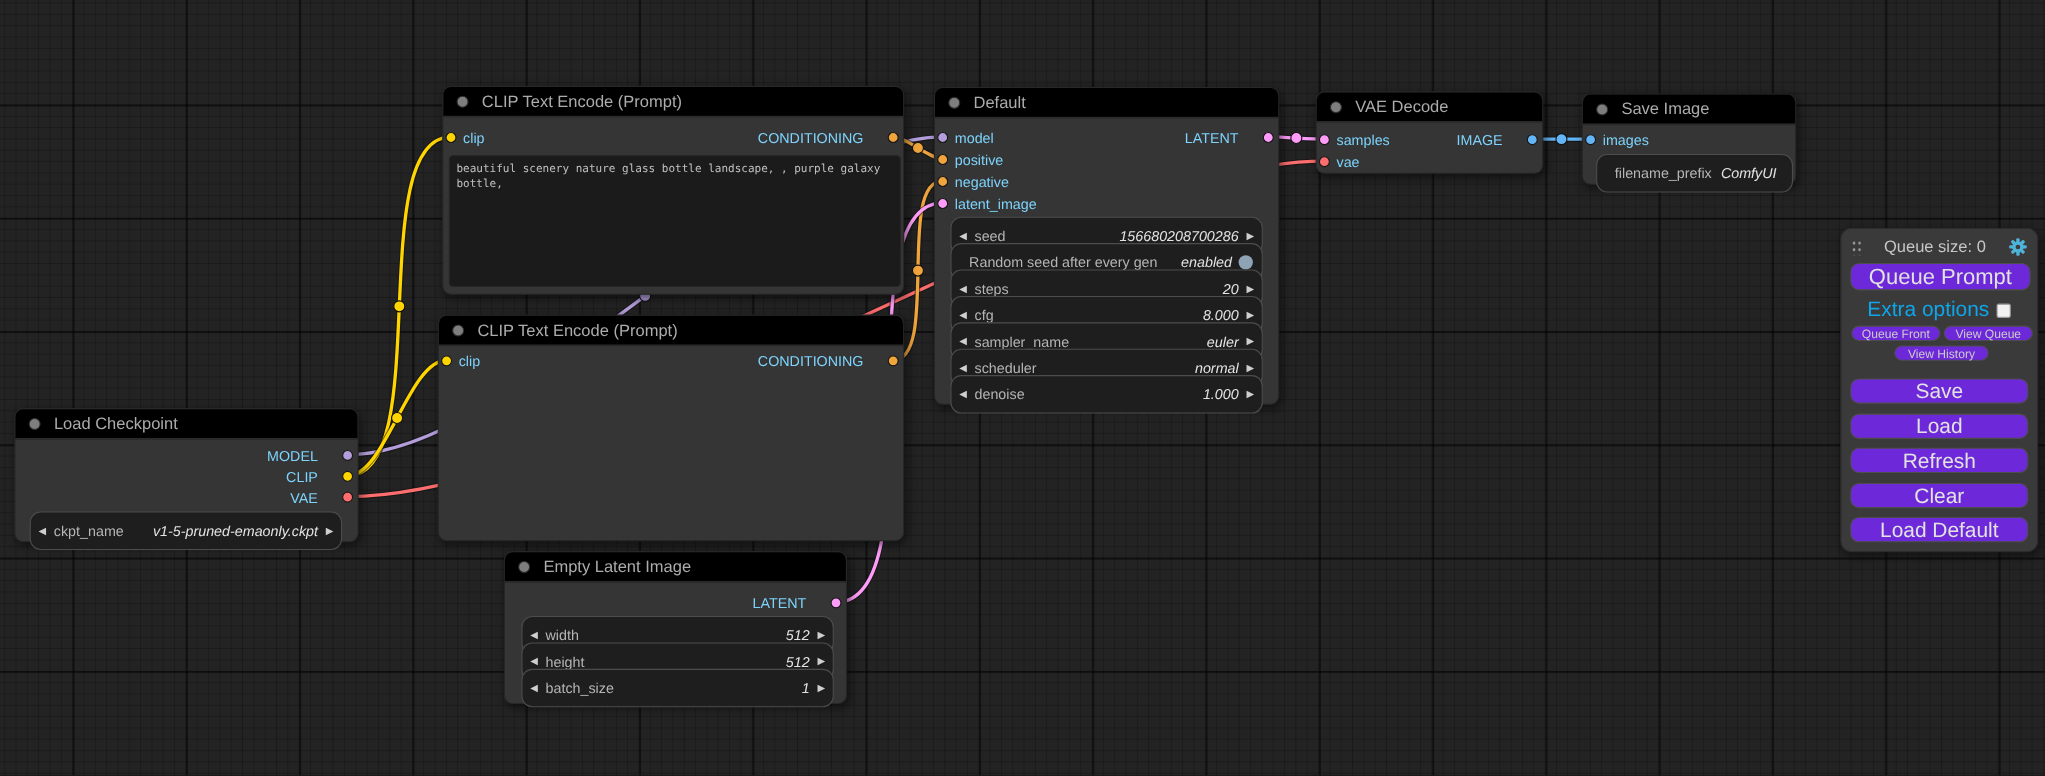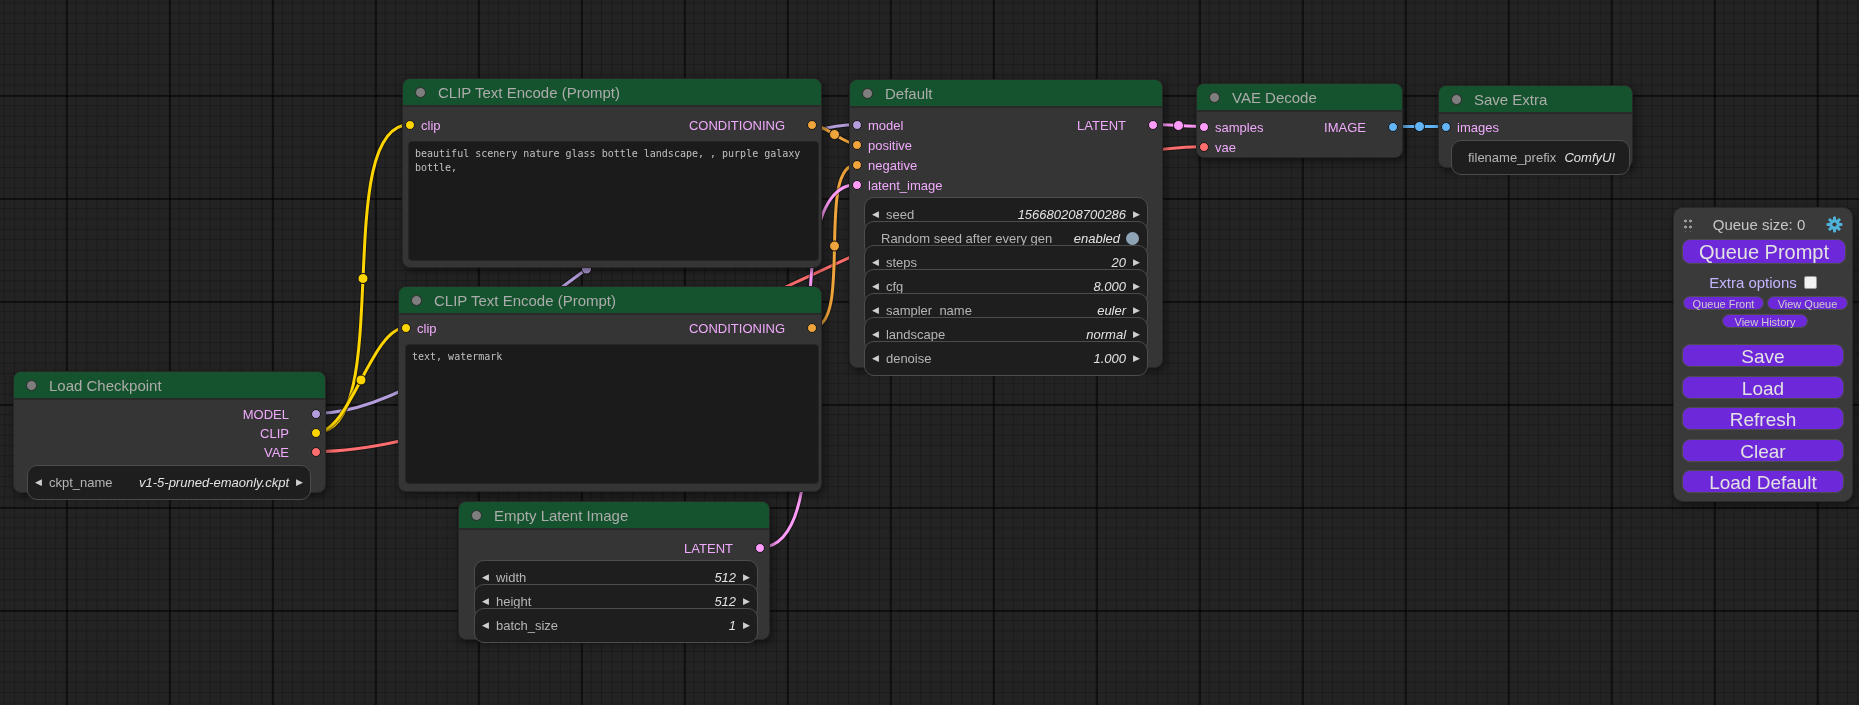--- a/index.html
+++ b/index.html
@@ -14,28 +14,28 @@
       linear-gradient(90deg, rgba(0,0,0,.22) 1px, transparent 1px);
     background-size:103px 103px,103px 103px,10.3px 10.3px,10.3px 10.3px;
     background-position:-37px -8px,-37px -8px,-6.5px -8px,-6.5px -8px;
   }
   #links{position:absolute;left:0;top:0;z-index:1;}
   .node{
     position:absolute;z-index:2;background:#353535;border-radius:8px;
     border:1px solid #272727;box-shadow:2px 3px 9px rgba(0,0,0,.5);
   }
   .node-header{
-    position:absolute;left:0;top:0;right:0;height:28px;background:#14532d;
+    position:absolute;left:0;top:0;right:0;height:28px;background:#000000;
     border-radius:7px 7px 0 0;border-bottom:2px solid #2a2a2a;
     display:flex;align-items:center;
   }
   .status-dot{width:11px;height:11px;border-radius:50%;background:#7e7e7e;
     border:1px solid #2c2c2c;margin-left:12px;flex:0 0 auto;}
   .node-title{color:#acacac;font-size:15px;margin-left:12px;white-space:nowrap;}
-  .port{position:absolute;height:16px;display:flex;align-items:center;color:#f0abfc;font-size:13px;text-align:center;}
+  .port{position:absolute;height:16px;display:flex;align-items:center;color:#7dd3fc;font-size:13px;text-align:center;}
   .port-dot{position:absolute;width:10px;height:10px;border-radius:50%;border:1px solid #161616;z-index:3;}
   .port.in{left:18px;}
   .port.out{right:36px;}
   .widget{
     position:absolute;height:35px;background:#1e1e1e;border:1px solid #4c4c4c;
     border-radius:10px;display:flex;align-items:center;font-size:13px;color:#bdbdbd;
     overflow:hidden;white-space:nowrap;
   }
   .widget .arrow{font-size:9px;color:#cfcfcf;padding:0 7px;flex:0 0 auto;line-height:19px;}
   .widget .wlabel{color:#b5b5b5;}
@@ -59,21 +59,21 @@
   .drag-handle{width:9px;height:15px;margin-left:9px;
     background-image:radial-gradient(#9a9a9a 1.1px, transparent 1.4px);
     background-size:5px 6px;background-position:0 1px;}
   .queue-size{flex:1;text-align:center;font-size:15px;color:#c6c6c6;}
   .gear{margin-right:9px;flex:0 0 auto;cursor:pointer;}
   .qp-btn{
     display:block;background:#6d28d9;border:1px solid #4d4d4d;border-radius:8px;
     color:#e2e2e2;text-align:center;cursor:pointer;
   }
   #queue-prompt{position:absolute;left:8px;top:31px;width:164px;height:25px;font-size:20px;line-height:22px;}
-  .extra-row{position:absolute;left:0;right:0;top:66px;height:16px;display:flex;align-items:center;justify-content:center;font-size:15px;color:#c4b5fd;}
+  .extra-row{position:absolute;left:0;right:0;top:66px;height:16px;display:flex;align-items:center;justify-content:center;font-size:19px;color:#0ea5e9;}
   .checkbox{width:13px;height:13px;background:#f2f2f2;border:1px solid #9a9a9a;border-radius:2px;margin-left:7px;}
   .qp-btn.small{position:absolute;height:14px;font-size:11px;line-height:12px;border-radius:9px;color:#cccccc;}
   #btn-queue-front{left:9px;top:88px;width:81px;}
   #btn-view-queue{left:93px;top:88px;width:81px;}
   #btn-view-history{left:48px;top:106px;width:86px;}
   .big-buttons{position:absolute;left:8px;right:8px;top:136px;display:flex;flex-direction:column;gap:8.5px;}
   .big-buttons .qp-btn{height:23px;font-size:19px;line-height:21px;}
 </style>
 </head>
 <body>
@@ -154,21 +154,20 @@
           <span class="node-title">CLIP Text Encode (Prompt)</span>
         </div>
         <div class="port in" style="top: 33px;">
           <span>clip</span>
         </div>
         <span class="port-dot" style="left: 2px; top: 36px; background: rgb(255, 213, 0);"></span>
         <div class="port out" style="top: 33px;">
           <span>CONDITIONING</span>
         </div>
         <span class="port-dot" style="left: 408px; top: 36px; background: rgb(239, 164, 60);"></span>
-        <div class="prompt-box" style="left: 6px; top: 57px; width: 414px; height: 140px;">text, watermark</div>
       </div>
       <div class="node" style="left: 458px; top: 501px; width: 312px; height: 139px;">
         <div class="node-header">
           <span class="status-dot"></span>
           <span class="node-title">Empty Latent Image</span>
         </div>
         <div class="port out" style="top: 38px;">
           <span>LATENT</span>
         </div>
         <span class="port-dot" style="left: 296px; top: 41px; background: rgb(255, 156, 249);"></span>
@@ -240,21 +239,21 @@
           <span class="arrow">▶</span>
         </div>
         <div class="widget " style="left: 14px; top: 213px; width: 284px;">
           <span class="arrow">◀</span>
           <span class="wlabel">sampler_name</span>
           <span class="wvalue">euler</span>
           <span class="arrow">▶</span>
         </div>
         <div class="widget " style="left: 14px; top: 237px; width: 284px;">
           <span class="arrow">◀</span>
-          <span class="wlabel">landscape</span>
+          <span class="wlabel">scheduler</span>
           <span class="wvalue">normal</span>
           <span class="arrow">▶</span>
         </div>
         <div class="widget " style="left: 14px; top: 261px; width: 284px;">
           <span class="arrow">◀</span>
           <span class="wlabel">denoise</span>
           <span class="wvalue">1.000</span>
           <span class="arrow">▶</span>
         </div>
       </div>
@@ -272,21 +271,21 @@
         </div>
         <span class="port-dot" style="left: 2px; top: 58px; background: rgb(255, 110, 110);"></span>
         <div class="port out" style="top: 35px;">
           <span>IMAGE</span>
         </div>
         <span class="port-dot" style="left: 191px; top: 38px; background: rgb(100, 181, 246);"></span>
       </div>
       <div class="node" style="left: 1438px; top: 85px; width: 195px; height: 83px;">
         <div class="node-header">
           <span class="status-dot"></span>
-          <span class="node-title">Save Extra</span>
+          <span class="node-title">Save Image</span>
         </div>
         <div class="port in" style="top: 33px;">
           <span>images</span>
         </div>
         <span class="port-dot" style="left: 2px; top: 36px; background: rgb(100, 181, 246);"></span>
         <div class="widget textw" style="left: 12px; top: 54px; width: 179px;">
           <span class="wlabel">filename_prefix</span>
           <span class="wvalue">ComfyUI</span>
         </div>
       </div>

